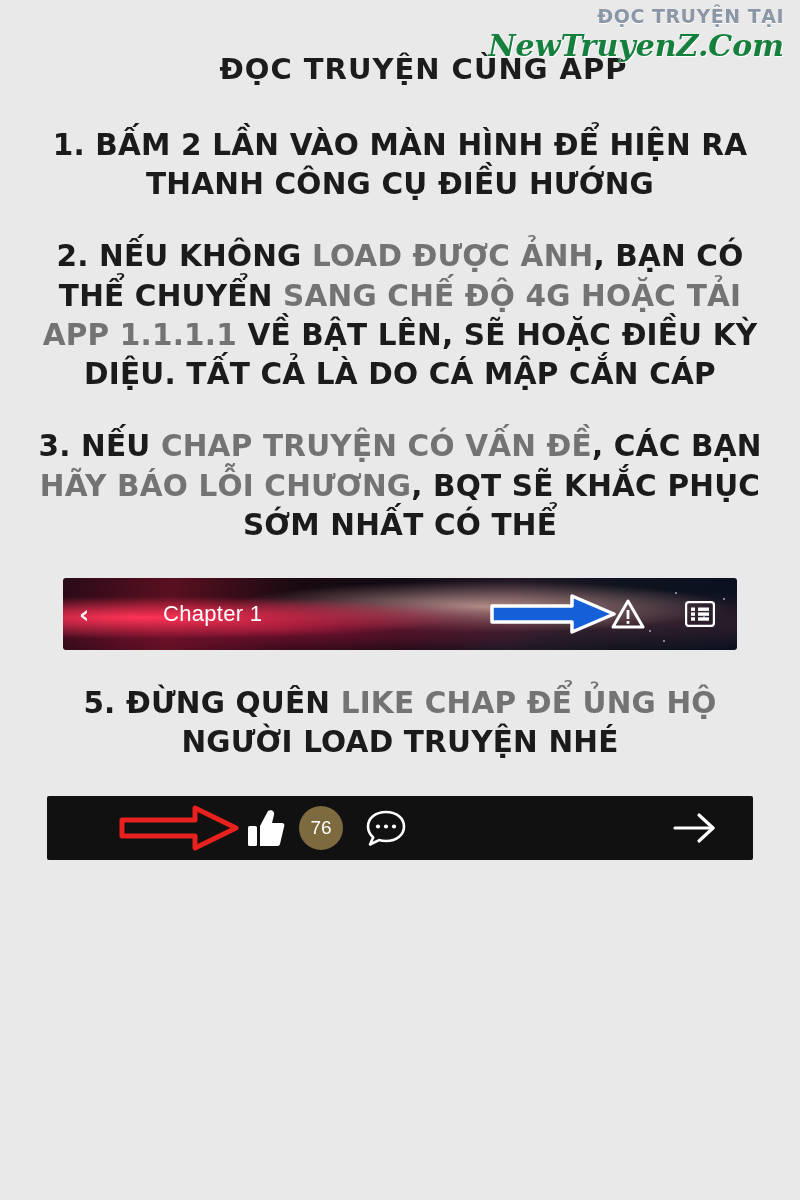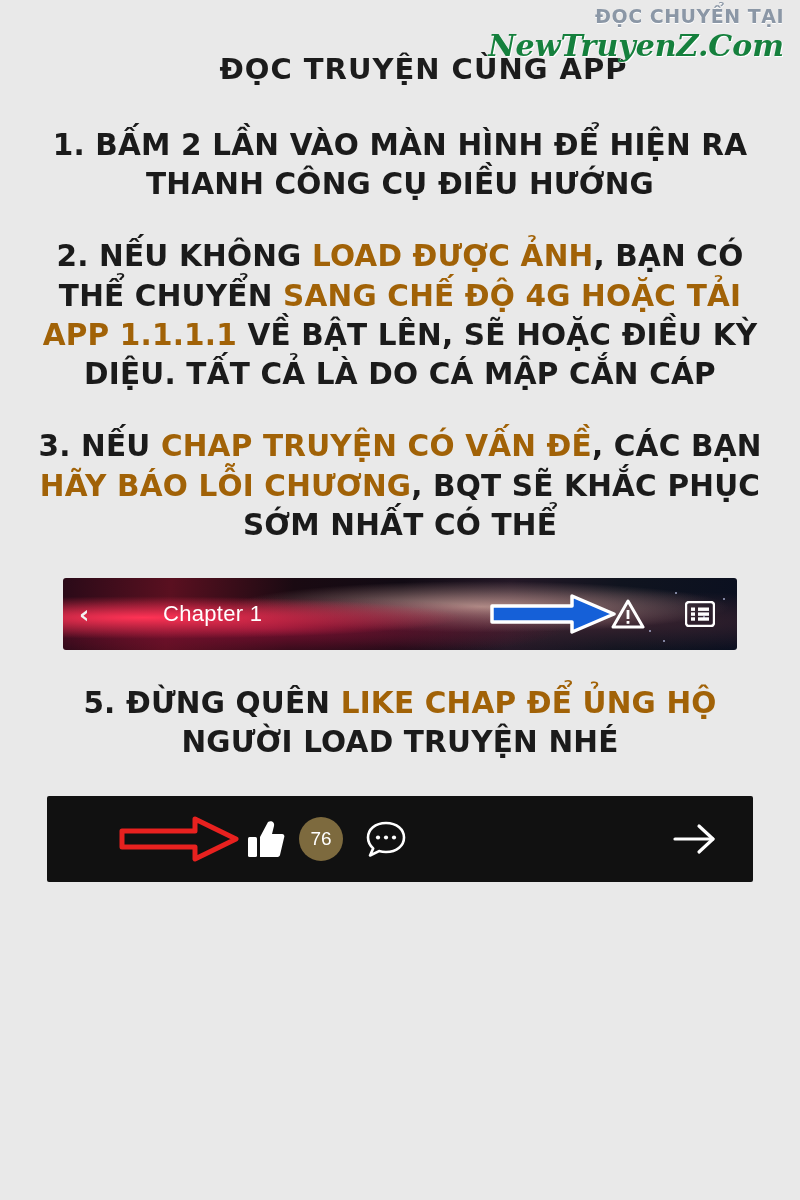--- a/index.html
+++ b/index.html
@@ -61,21 +61,21 @@
     text-align: center;
   }
   .para {
     font-weight: bold;
     font-size: 29.5px;
     line-height: 1.33;
     color: #1b1b1b;
     letter-spacing: 0.2px;
     margin-bottom: 33px;
   }
-  .para .hl { color: #a16207; }
+  .para .hl { color: #737373; }
 
   
   .chapter-bar-wrap {
     margin: 0 0 34px 0;
     padding: 0 25px;
   }
   .chapter-bar {
     position: relative;
     height: 72px;
     border-radius: 3px;
@@ -132,21 +132,21 @@
     width: 30px; height: 26px;
   }
 
   
   .toolbar-wrap {
     padding: 0 47px;
     margin-top: 26px;
   }
   .toolbar {
     position: relative;
-    height: 86px;
+    height: 64px;
     background: #111111;
     border-radius: 2px;
   }
   .tb-arrow {
     position: absolute;
     left: 72px; top: 50%;
     transform: translateY(-50%);
     width: 120px; height: 48px;
   }
   .tb-like {
@@ -179,21 +179,21 @@
     position: absolute;
     right: 36px; top: 50%;
     transform: translateY(-50%);
     width: 44px; height: 34px;
   }
 </style>
 </head>
 <body>
 
 <div class="watermark">
-  <div class="wm-top">ĐỌC CHUYỂN TẠI</div>
+  <div class="wm-top">ĐỌC TRUYỆN TẠI</div>
   <div class="wm-main">NewTruyenZ.Com</div>
 </div>
 
 <div class="doc-title">ĐỌC TRUYỆN CÙNG APP</div>
 
 <div class="content">
 
   <p class="para">
     <span>1. BẤM 2 LẦN VÀO MÀN HÌNH ĐỂ HIỆN RA THANH CÔNG CỤ ĐIỀU HƯỚNG</span>
   </p>

